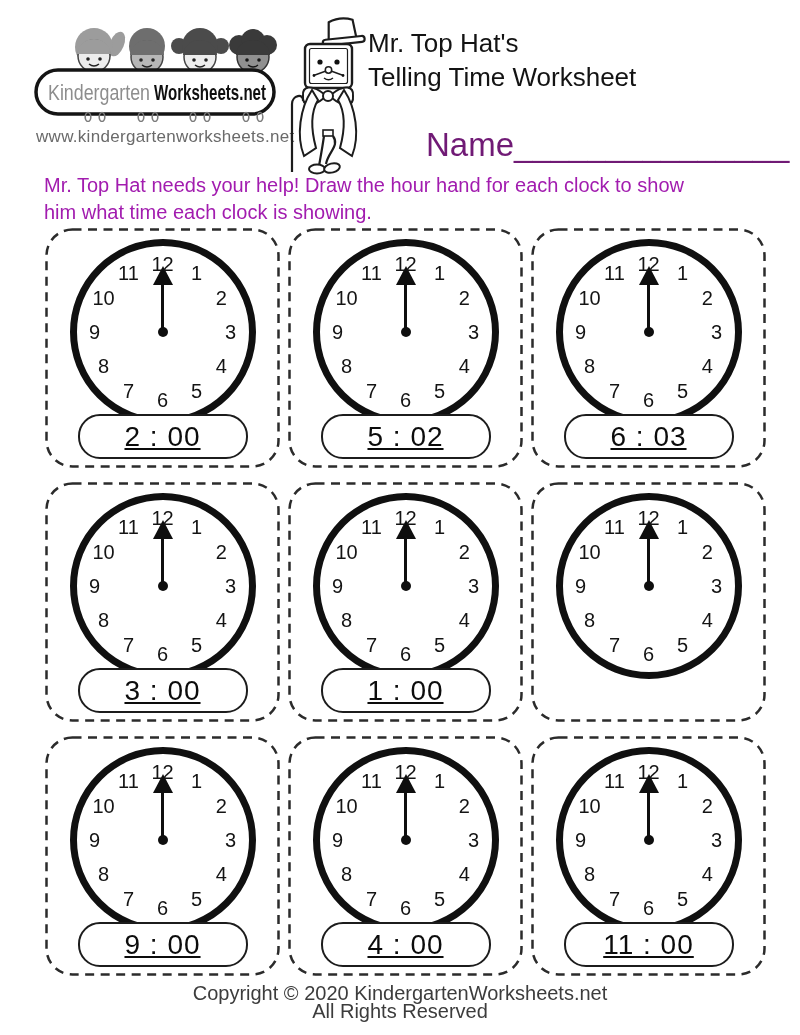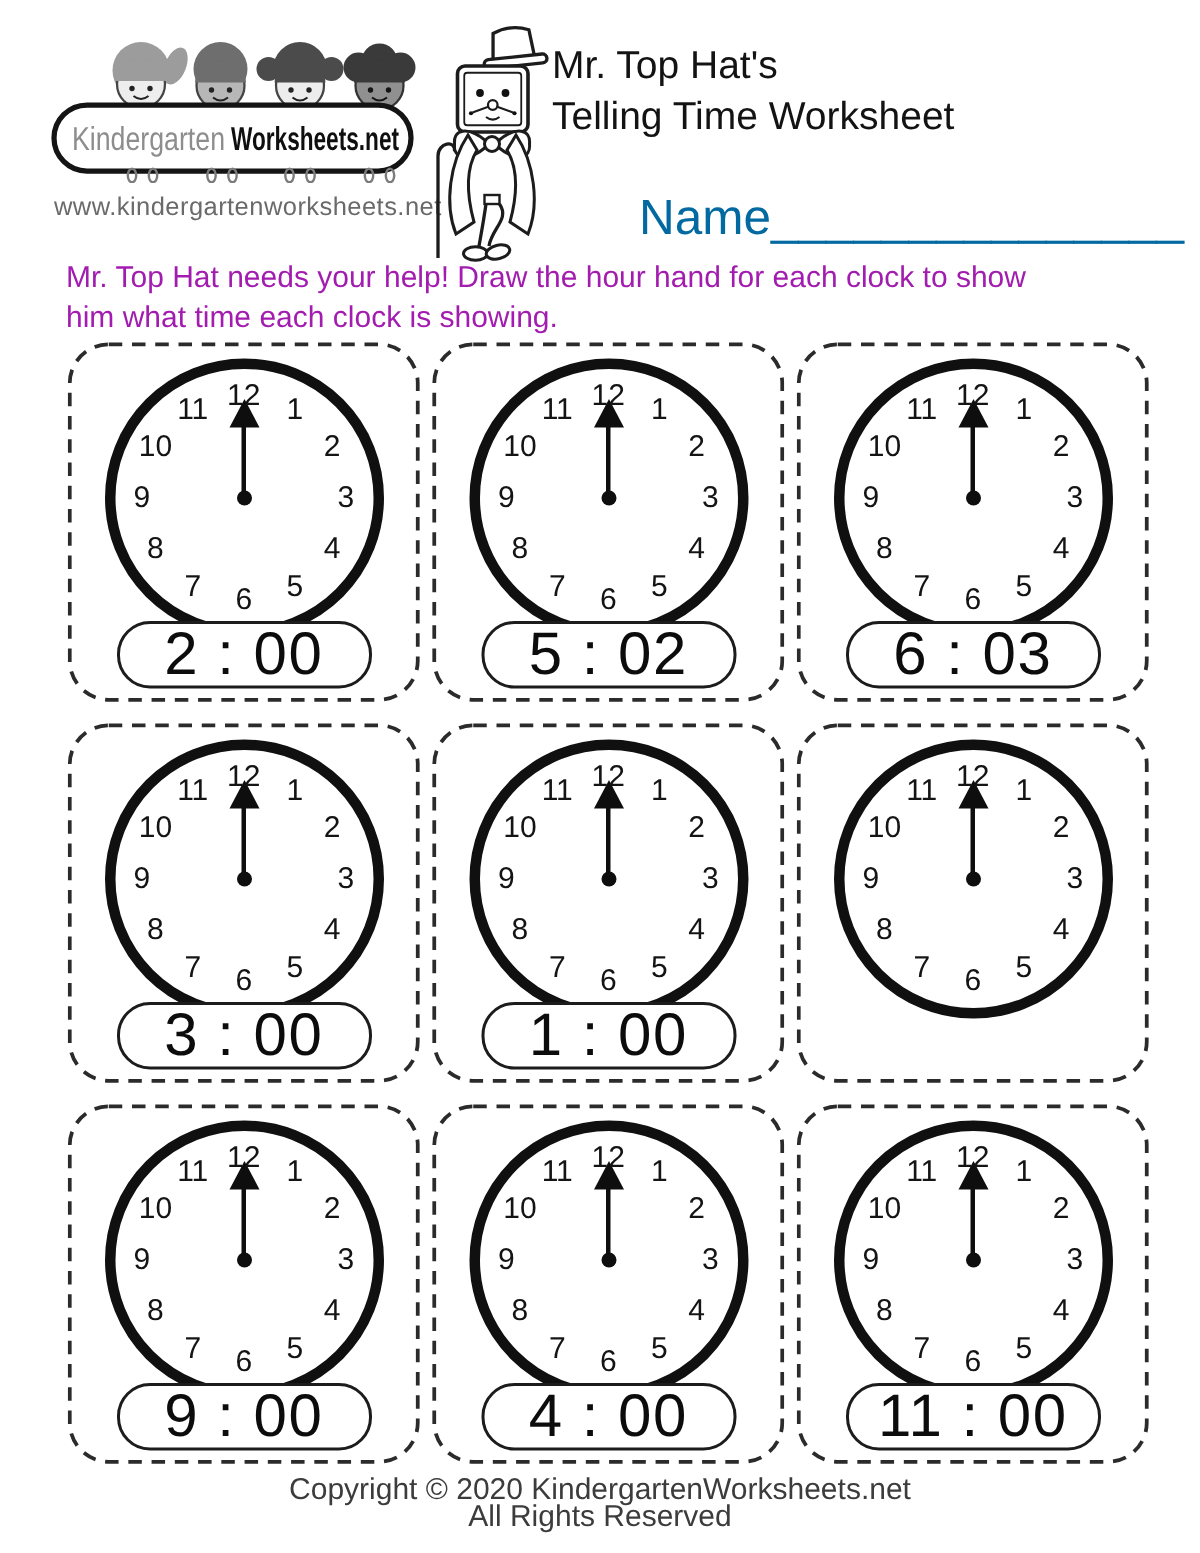--- a/index.html
+++ b/index.html
@@ -7,21 +7,21 @@
        font-family:"Liberation Sans", sans-serif;color:#111;}
 
   .logo{position:absolute;left:32px;top:10px;width:250px;}
   .logo-url{font-size:17px;color:#6a6a6a;letter-spacing:.3px;margin-top:1px;margin-left:4px;}
 
   .character{position:absolute;left:280px;top:14px;}
 
   .title-block{position:absolute;left:368px;top:26px;}
   .title-line{font-size:26px;line-height:34px;color:#131313;white-space:nowrap;}
 
-  .name-row{position:absolute;left:426px;top:126px;font-size:33px;color:#0369a1;
+  .name-row{position:absolute;left:426px;top:126px;font-size:33px;color:#701a75;
             display:flex;align-items:baseline;white-space:nowrap;}
 
   .instructions{position:absolute;left:44px;top:172px;width:720px;
                 font-size:20px;line-height:27px;color:#a21caf;}
 
   .grid{position:absolute;left:45px;top:228px;display:grid;
         grid-template-columns:repeat(3,235px);column-gap:8px;row-gap:14px;}
 
   .card{position:relative;width:235px;height:240px;}
   .card-border{position:absolute;left:0;top:0;}
@@ -33,21 +33,21 @@
   .hand-line{position:absolute;left:84.5px;top:37px;width:3px;height:49px;background:#0e0e0e;}
   .hand-arrow{position:absolute;left:76px;top:20px;width:0;height:0;
               border-left:10px solid transparent;border-right:10px solid transparent;
               border-bottom:19px solid #0e0e0e;}
   .center-dot{position:absolute;left:81px;top:81px;width:10px;height:10px;
               border-radius:50%;background:#0e0e0e;}
 
   .pill{position:absolute;left:50%;bottom:9px;transform:translateX(-50%);
         width:166px;height:41px;border:2px solid #1c1c1c;border-radius:22px;
         background:#fff;display:flex;align-items:center;justify-content:center;}
-  .pill span{font-size:40px;letter-spacing:1px;color:#0c0c0c;}
+  .pill span{font-size:28px;letter-spacing:1px;color:#0c0c0c;text-decoration:underline;}
 
   .footer{position:absolute;left:0;right:0;top:984px;text-align:center;
           font-size:20px;line-height:18px;color:#3c3c3c;}
 </style>
 </head>
 <body>
 
 <div class="logo">
   <svg width="248" height="112" viewBox="0 0 248 112">
 

